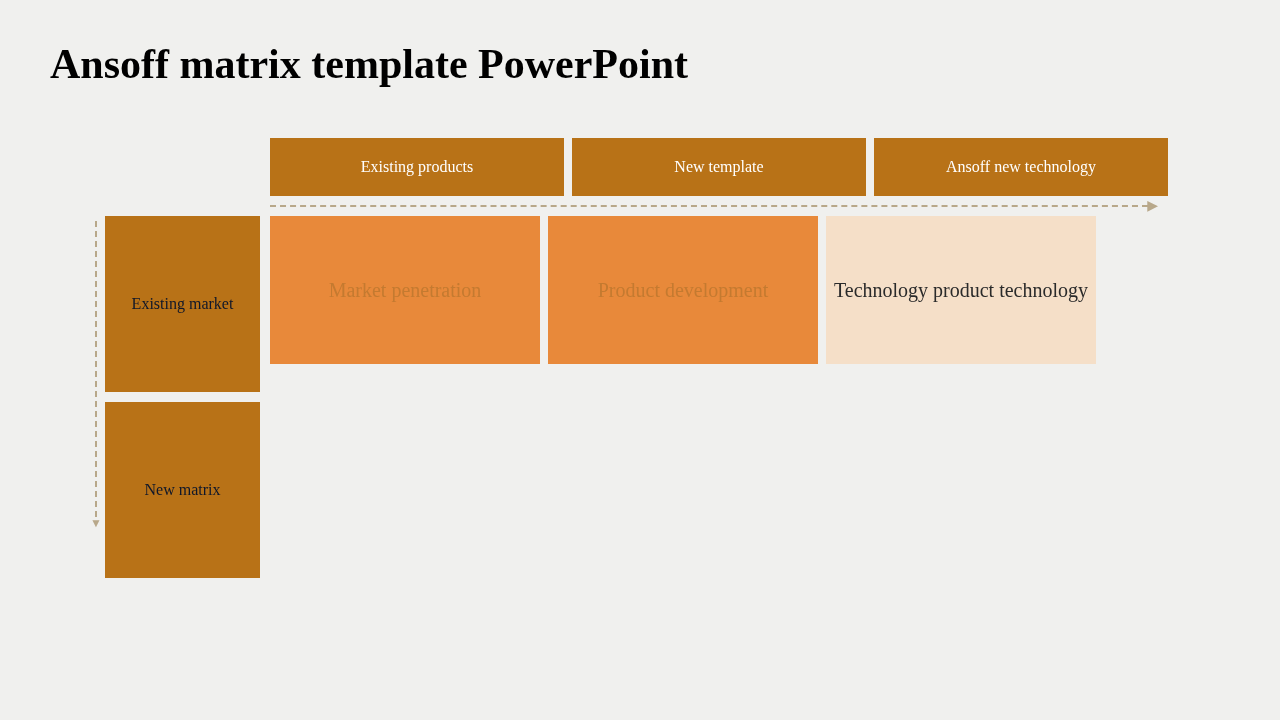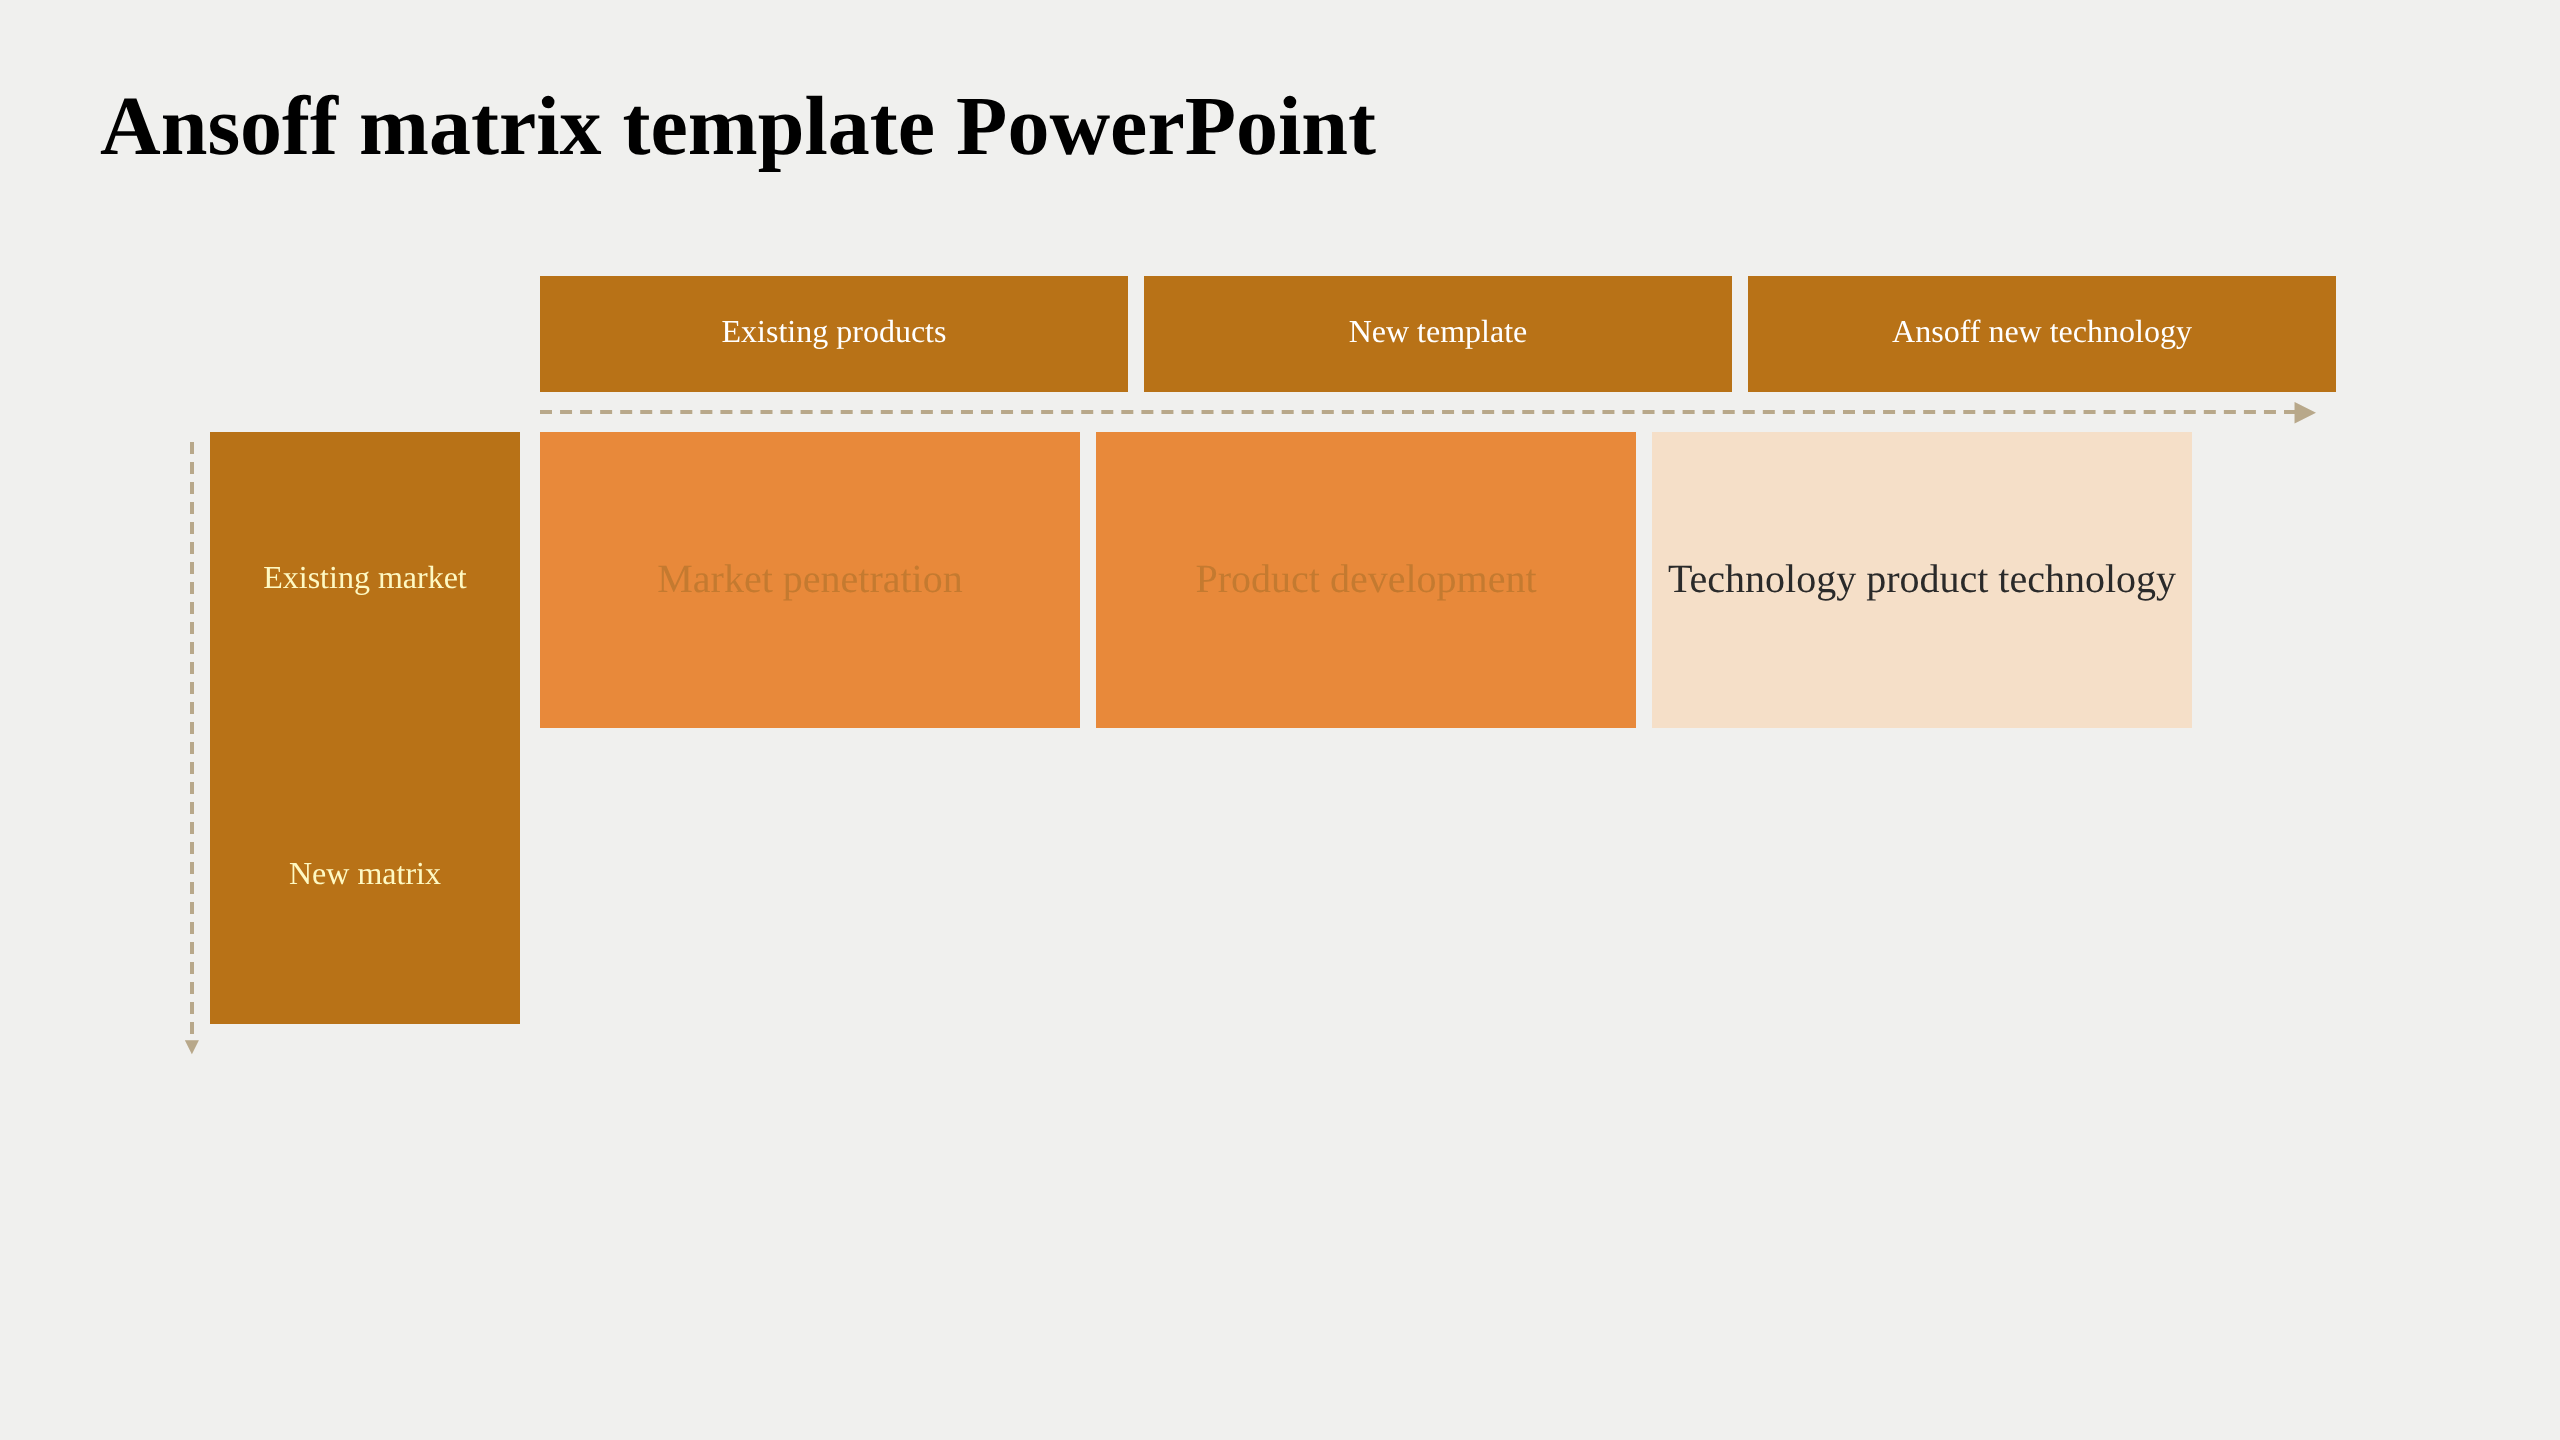--- a/index.html
+++ b/index.html
@@ -106,29 +106,30 @@
       align-items: flex-start;
     }
 
     .row-labels {
       display: flex;
       flex-direction: column;
     }
 
     .row-label {
       width: 155px;
-      height: 148px;
+      height: 176px;
       background-color: #b87217;
-      color: #fef9c3;
+      color: #0f172a;
       display: flex;
       align-items: center;
       justify-content: center;
       text-align: center;
       font-size: 16px;
       font-family: Georgia, serif;
+      margin-bottom: 10px;
     }
 
     .dashed-arrow-v-container {
       width: 18px;
       display: flex;
       flex-direction: column;
       align-items: center;
       padding-top: 5px;
     }
 

